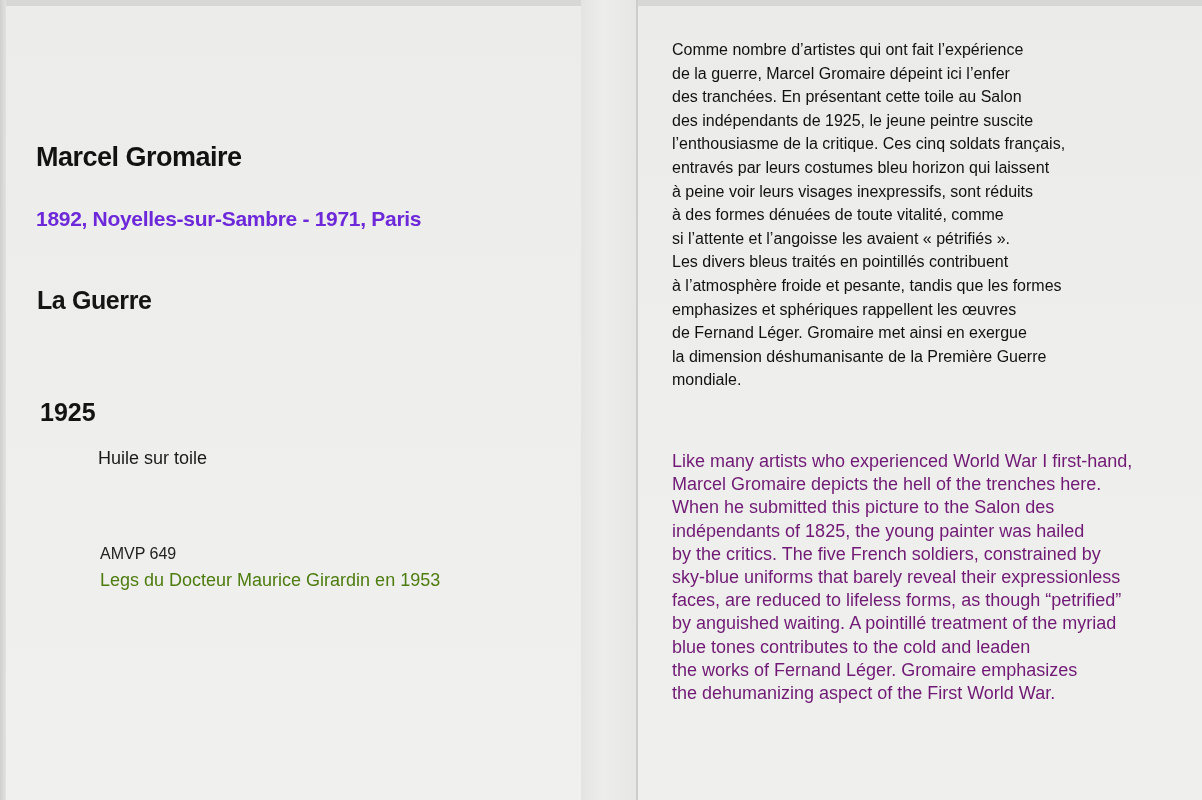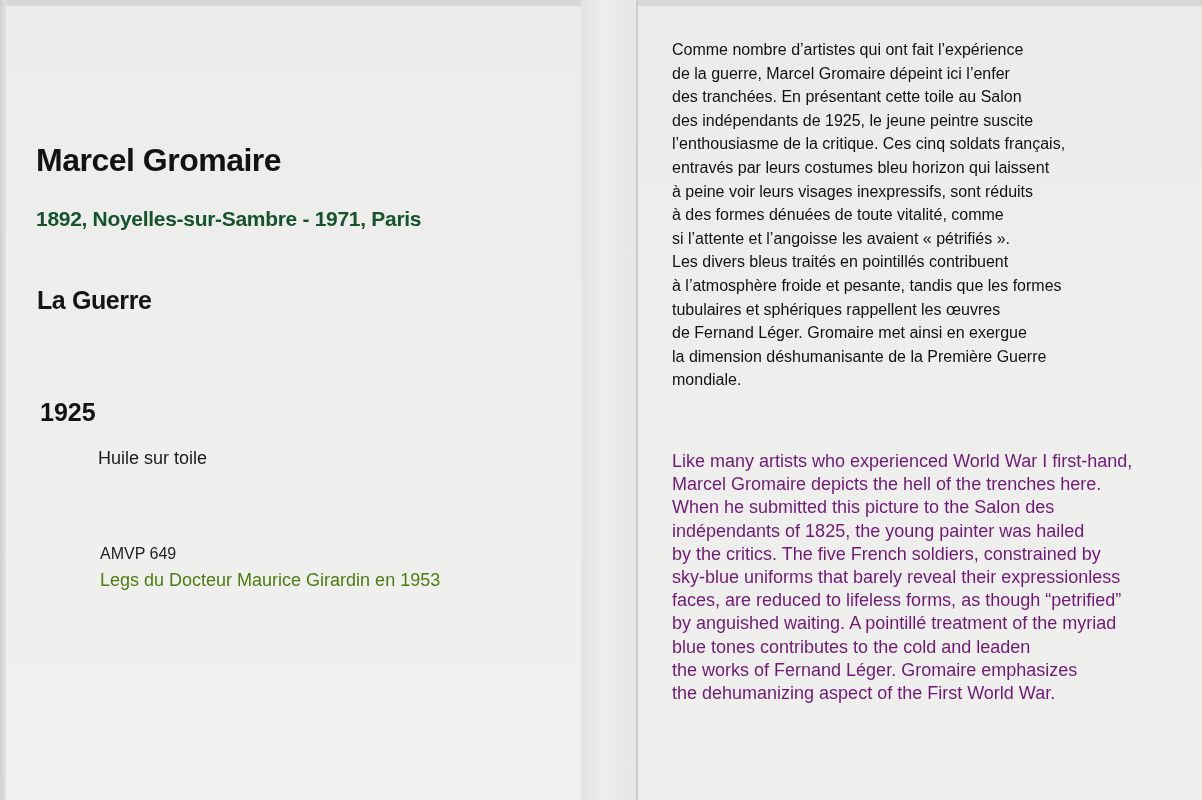--- a/index.html
+++ b/index.html
@@ -45,34 +45,34 @@
       left: 638px; top: 6px;
       width: 564px; height: 794px;
       background: linear-gradient(180deg, #ebecea 0%, #eeeeec 50%, #efefed 100%);
     }
 
     .artist-name {
       position: absolute;
       left: 36px; top: 142px;
       font-family: "Liberation Sans", sans-serif;
       font-weight: bold;
-      font-size: 32px;
+      font-size: 27px;
       letter-spacing: -0.5px;
       color: #121212;
       white-space: nowrap;
       text-align: right;
     }
     .artist-dates {
       position: absolute;
       left: 36px; top: 207px;
       font-family: "Liberation Sans", sans-serif;
       font-weight: bold;
       font-size: 21px;
       letter-spacing: -0.3px;
-      color: #14532d;
+      color: #6d28d9;
       white-space: nowrap;
     }
     .artwork-title {
       position: absolute;
       left: 37px; top: 286px;
       font-family: "Liberation Sans", sans-serif;
       font-weight: bold;
       font-size: 25px;
       letter-spacing: -0.4px;
       color: #151515;
@@ -159,21 +159,21 @@
   <li>de la guerre, Marcel Gromaire dépeint ici l’enfer</li>
   <li>des tranchées. En présentant cette toile au Salon</li>
   <li>des indépendants de 1925, le jeune peintre suscite</li>
   <li>l’enthousiasme de la critique. Ces cinq soldats français,</li>
   <li>entravés par leurs costumes bleu horizon qui laissent</li>
   <li>à peine voir leurs visages inexpressifs, sont réduits</li>
   <li>à des formes dénuées de toute vitalité, comme</li>
   <li>si l’attente et l’angoisse les avaient « pétrifiés ».</li>
   <li>Les divers bleus traités en pointillés contribuent</li>
   <li>à l’atmosphère froide et pesante, tandis que les formes</li>
-  <li>tubulaires et sphériques rappellent les œuvres</li>
+  <li>emphasizes et sphériques rappellent les œuvres</li>
   <li>de Fernand Léger. Gromaire met ainsi en exergue</li>
   <li>la dimension déshumanisante de la Première Guerre</li>
   <li>mondiale.</li>
 </ul>
 
 <ul class="text-block text-en">
   <li>Like many artists who experienced World War I first-hand,</li>
   <li>Marcel Gromaire depicts the hell of the trenches here.</li>
   <li>When he submitted this picture to the Salon des</li>
   <li>indépendants of 1825, the young painter was hailed</li>

